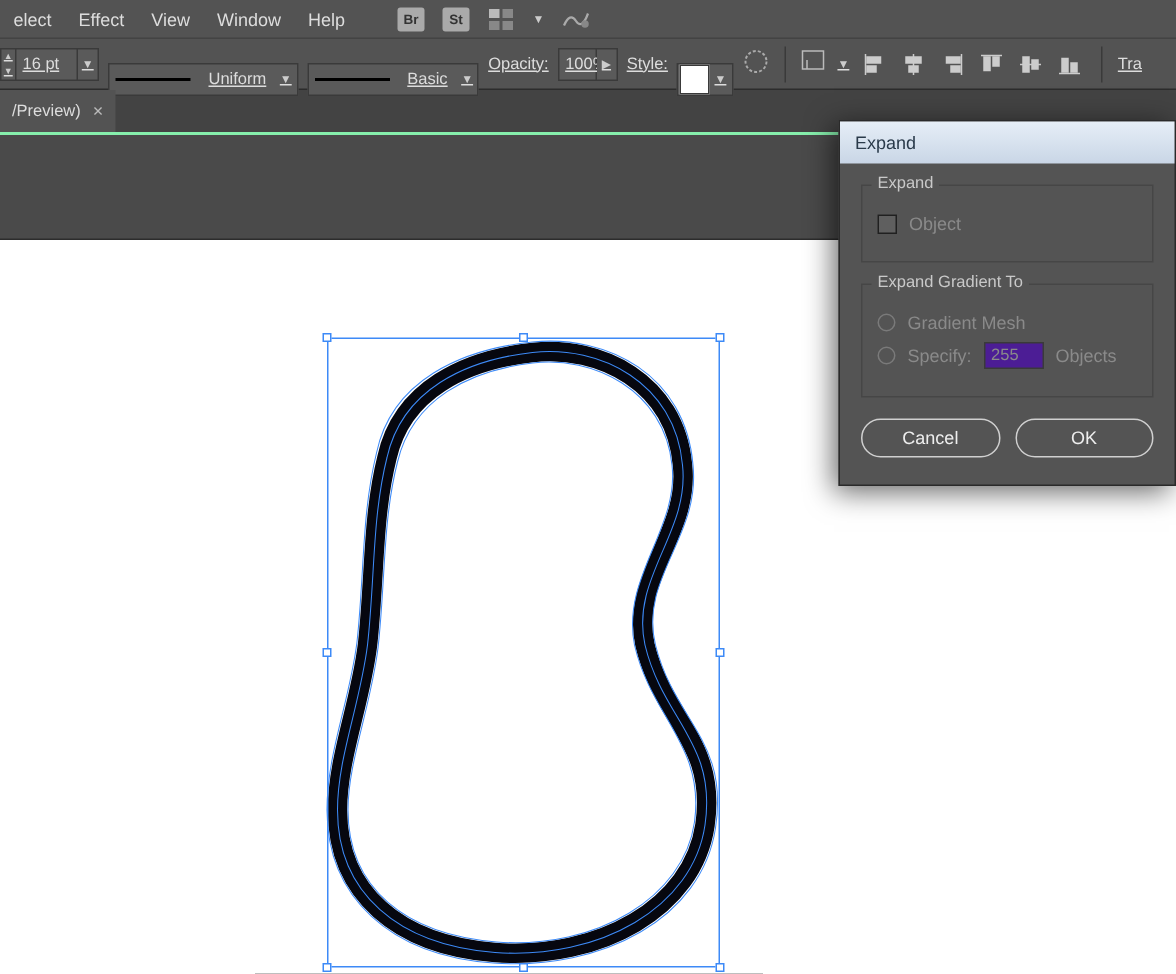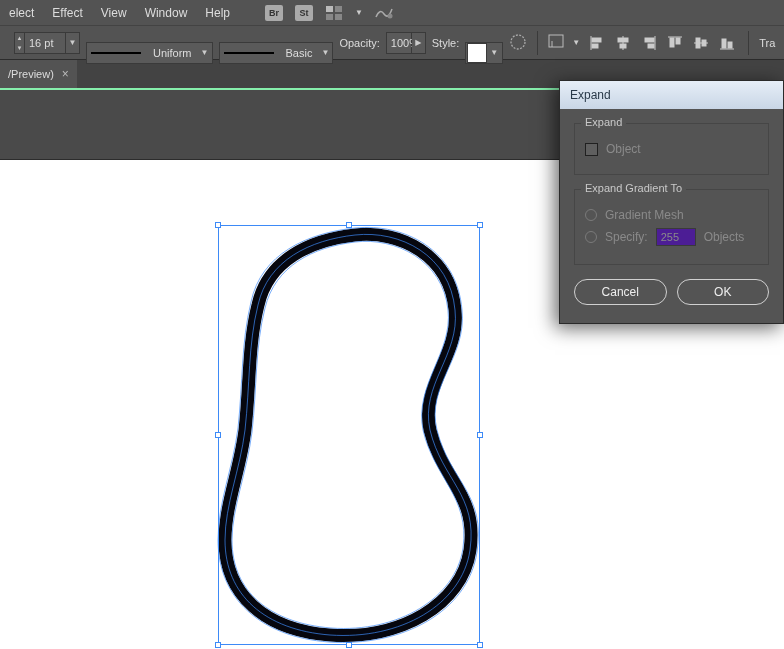--- a/index.html
+++ b/index.html
@@ -6,21 +6,21 @@
   body { width: 784px; height: 649px; background: #535353; overflow: hidden; position: relative; font-size: 11px; color: #ddd; }
 
   
   .menubar { height: 26px; background: #535353; display: flex; align-items: center; padding-left: 0; border-bottom: 1px solid #434343; }
   .menubar .menu-item { padding: 0 9px; cursor: pointer; color: #ddd; font-size: 12px; }
   .menubar .spacer { width: 20px; }
   .menubar .iconbtn { width: 22px; height: 18px; display: flex; align-items: center; justify-content: center; margin: 0 4px; }
   .sqicon { width: 18px; height: 16px; background: #aaa; color: #333; display: flex; align-items: center; justify-content: center; font-size: 9px; font-weight: bold; border-radius: 2px; }
 
   
-  .optbar { height: 34px; background: #535353; display: flex; align-items: center; padding-left: 14px; border-bottom: 1px solid #2c2c2c; gap: 6px; }
+  .optbar { height: 34px; background: #535353; display: flex; align-items: center; padding-left: 0; border-bottom: 1px solid #2c2c2c; gap: 6px; text-decoration: underline; }
   .num-field { display: flex; align-items: center; height: 22px; }
   .stepper { width: 10px; height: 22px; display: flex; flex-direction: column; border: 1px solid #3a3a3a; border-right: none; background: #5a5a5a; }
   .stepper div { flex: 1; display: flex; align-items: center; justify-content: center; font-size: 6px; color: #ccc; }
   .txtfield { width: 42px; height: 22px; background: #5a5a5a; border: 1px solid #3a3a3a; color: #ddd; padding: 0 4px; font-size: 11px; display: flex; align-items: center; }
   .drop-caret { width: 14px; height: 22px; background: #5a5a5a; border: 1px solid #3a3a3a; border-left: none; display: flex; align-items: center; justify-content: center; font-size: 8px; color: #ccc; }
 
   .profile-drop { display: flex; align-items: center; height: 22px; background: #5a5a5a; border: 1px solid #3a3a3a; margin-top: 20px; }
   .profile-drop .line { width: 50px; height: 2px; background: #000; margin: 0 6px 0 4px; }
   .profile-drop .plabel { padding: 0 6px; color: #ddd; font-size: 11px; }
   .profile-drop .caret { width: 14px; display: flex; align-items: center; justify-content: center; font-size: 8px; color: #ccc; }

